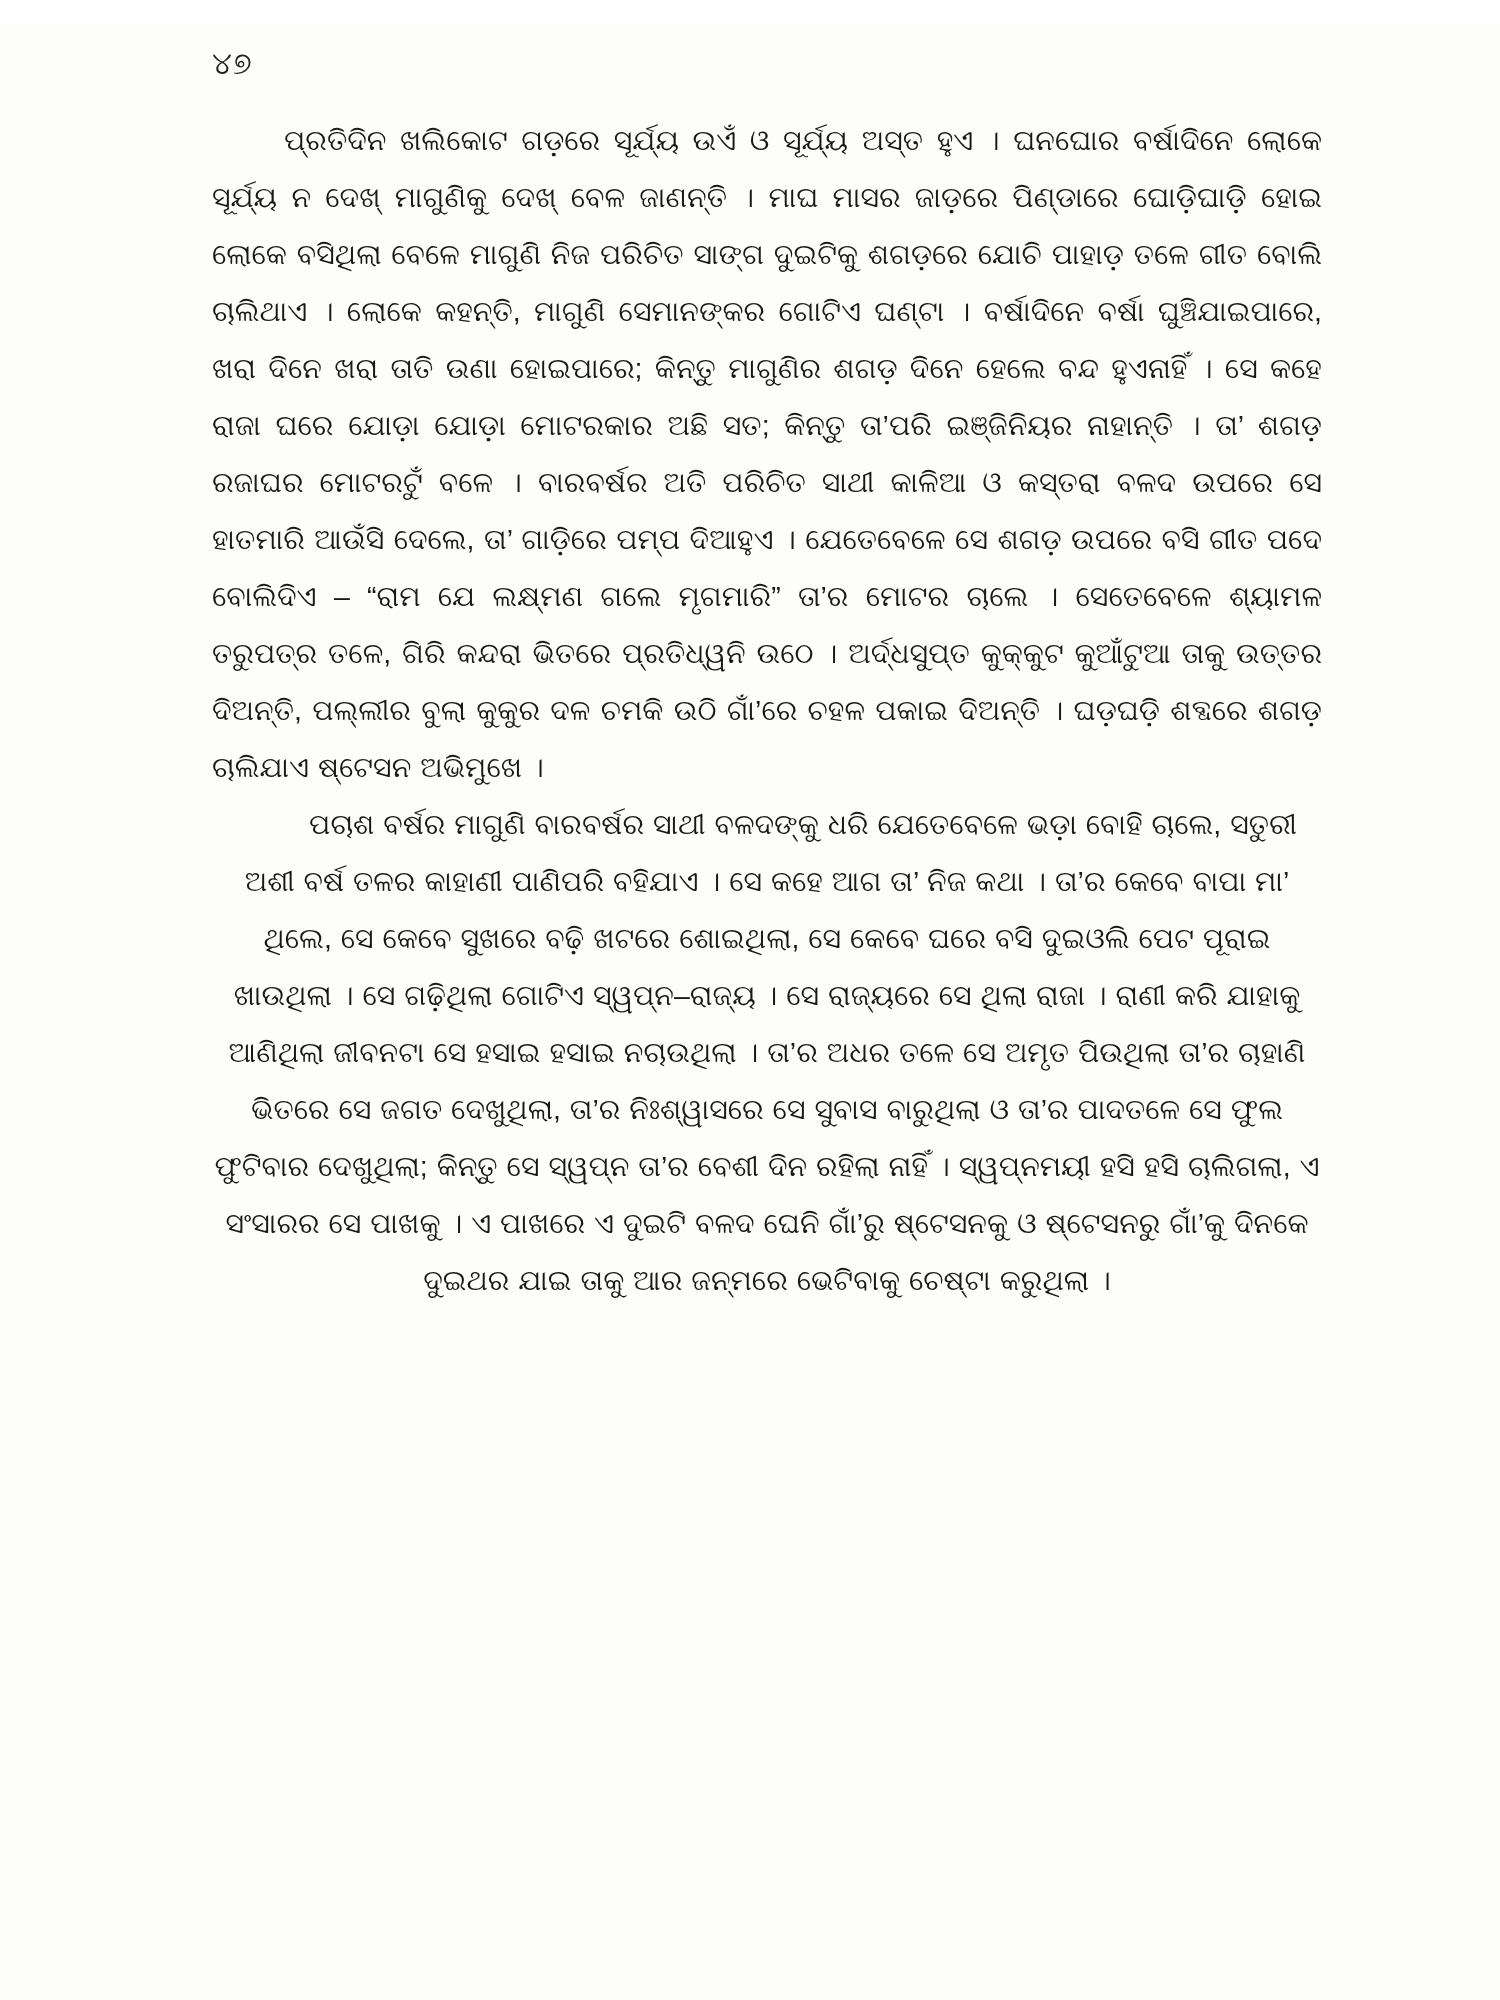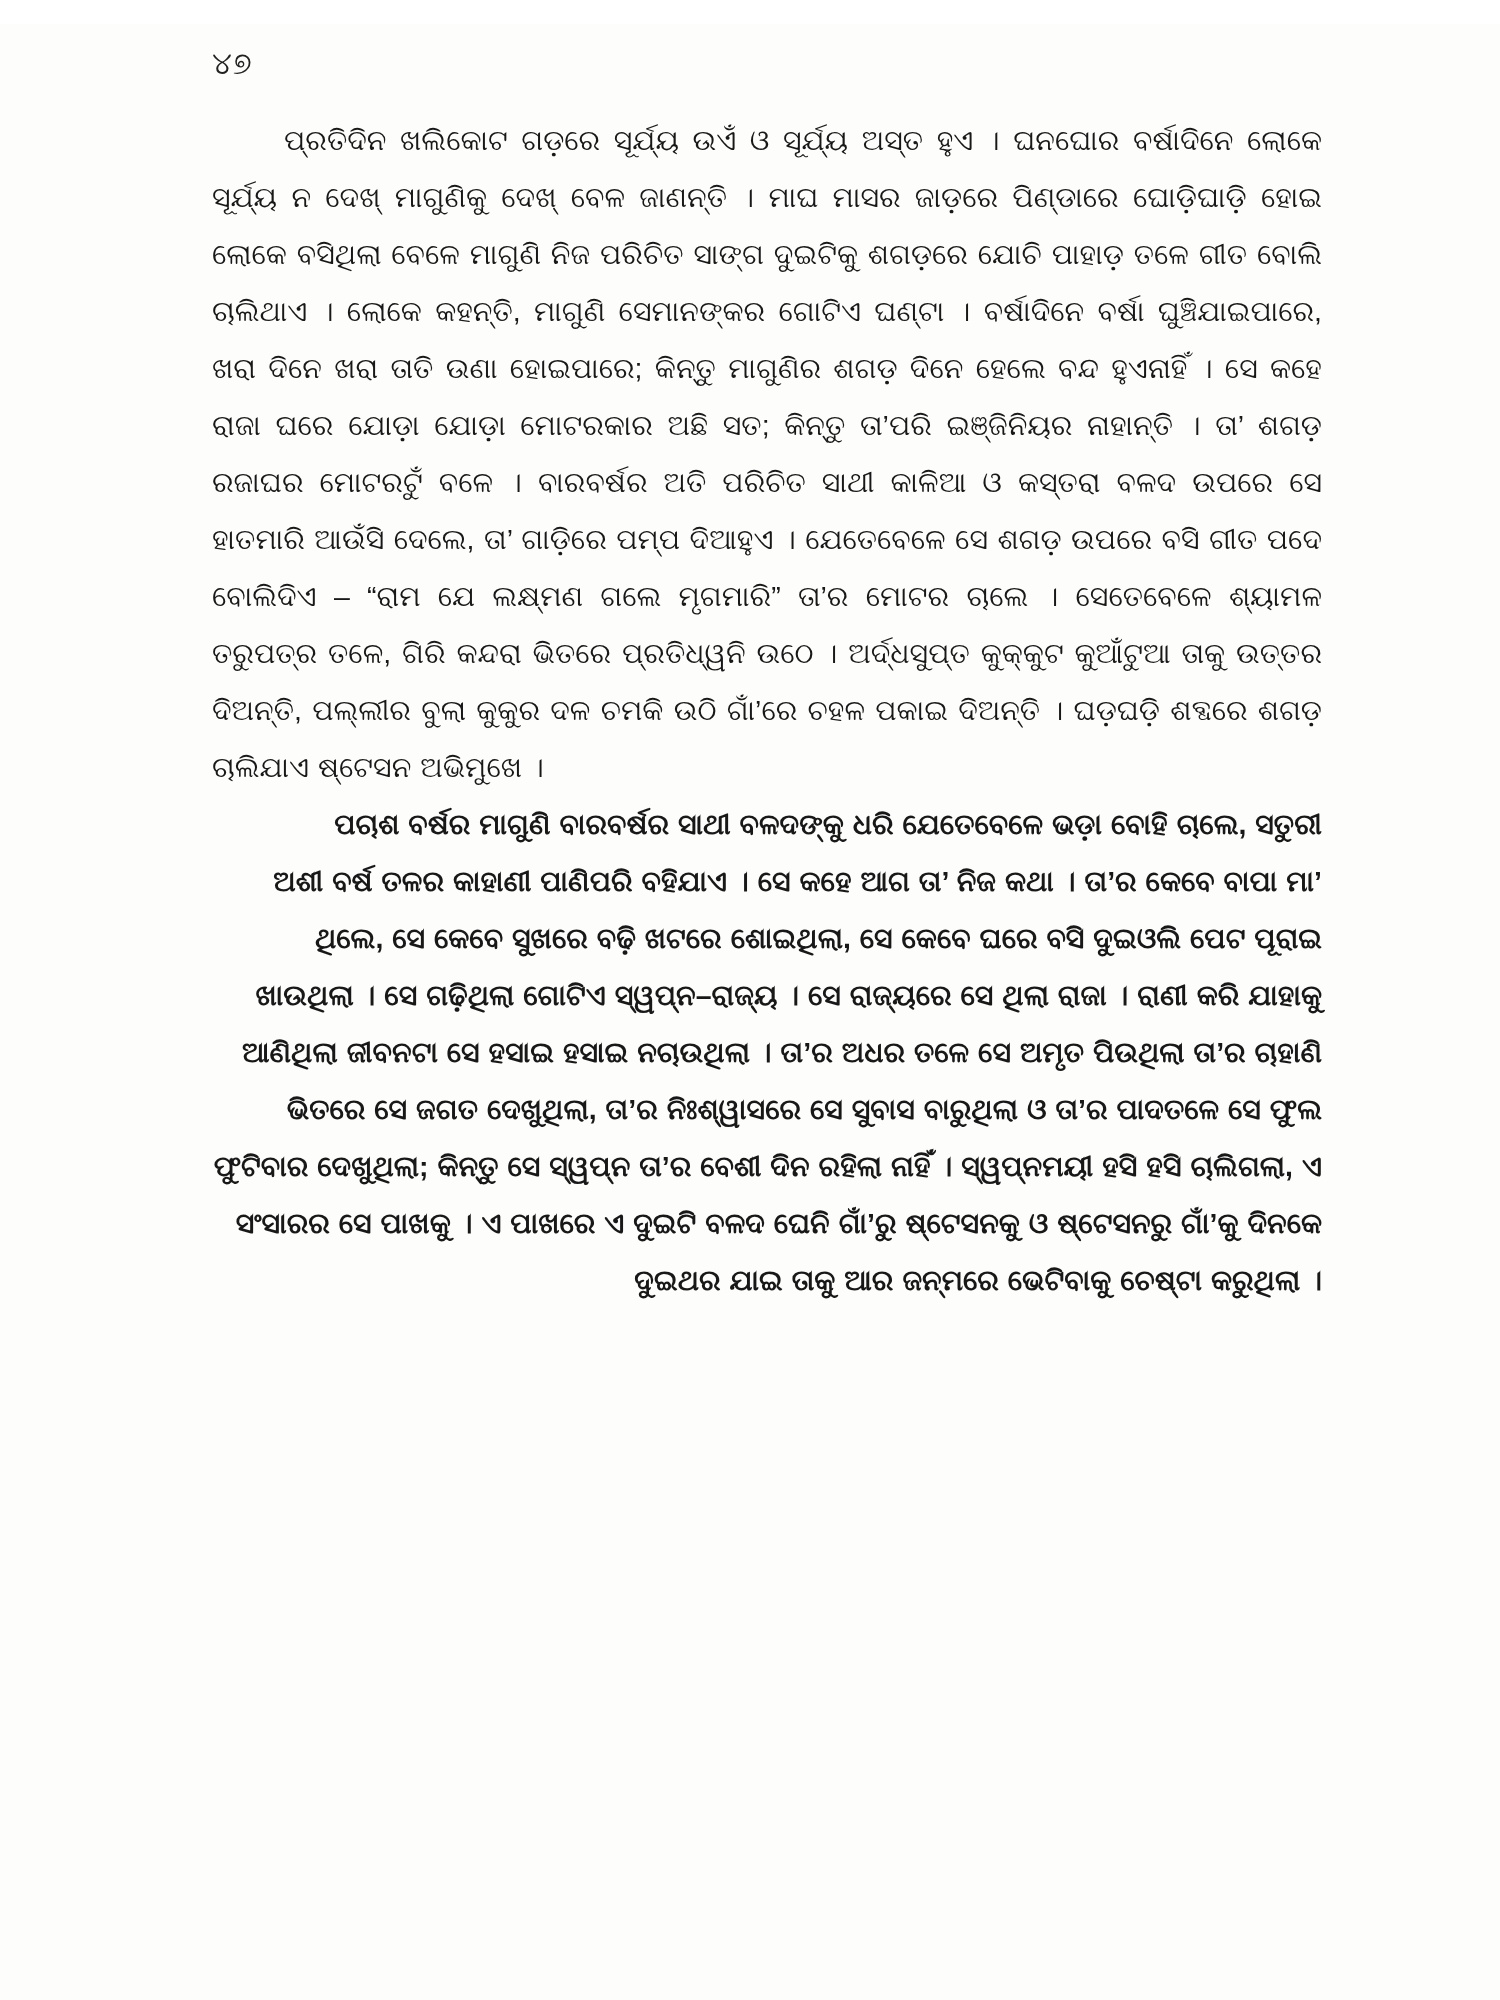--- a/index.html
+++ b/index.html
@@ -41,22 +41,21 @@
   .para {
     margin: 0 0 0 0;
     text-indent: 72px;
     word-spacing: 1px;
   }
   .para + .para {
     margin-top: 0px;
   }
   
   .body-text p:last-child {
-    text-align: right;
-    font-weight: bold;
+    text-align: center;
   }
 </style>
 </head>
 <body>
 
 <div class="page">
 
   <div class="page-number">୪୭</div>
 
   <div class="body-text">

